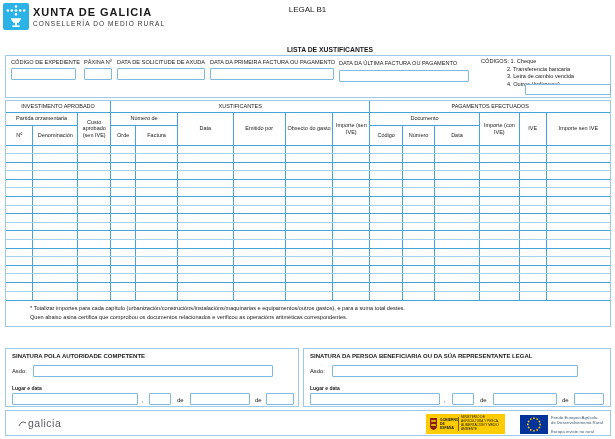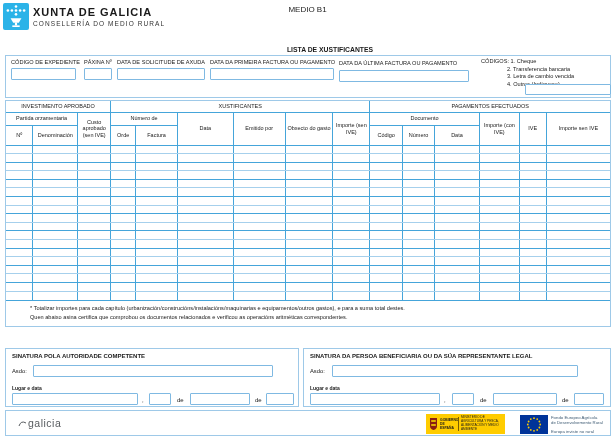--- a/index.html
+++ b/index.html
@@ -79,21 +79,21 @@
         <circle cx="15.8" cy="6.4" r="1.2"></circle>
           <circle cx="19.5" cy="6.4" r="1.2"></circle>
         <path d="M7 13.5 h10 l-2.4 4.2 h-5.2 Z"></path>
         <rect x="11" y="17.6" width="2" height="2.6"></rect>
         <rect x="8.6" y="20.2" width="6.8" height="1.5"></rect>
       </g>
     </svg>
   </div>
   <div class="org">XUNTA DE GALICIA</div>
   <div class="dept">CONSELLERÍA DO MEDIO RURAL</div>
-  <div class="annex">MEDIO B1</div>
+  <div class="annex">LEGAL B1</div>
   <div class="form-title">LISTA DE XUSTIFICANTES</div>
 
   <div class="box topbox">
     <span class="flabel" style="left:5px;top:3px">CÓDIGO DE EXPEDIENTE</span>
     <div class="field" style="left:5px;top:12px;width:65px;height:12px"></div>
     <span class="flabel" style="left:78px;top:3px">PÁXINA Nº</span>
     <div class="field" style="left:78px;top:12px;width:28px;height:12px"></div>
     <span class="flabel" style="left:111px;top:3px">DATA DE SOLICITUDE DE AXUDA</span>
     <div class="field" style="left:111px;top:12px;width:88px;height:12px"></div>
     <span class="flabel" style="left:204px;top:3px">DATA DA PRIMEIRA FACTURA OU PAGAMENTO</span>

